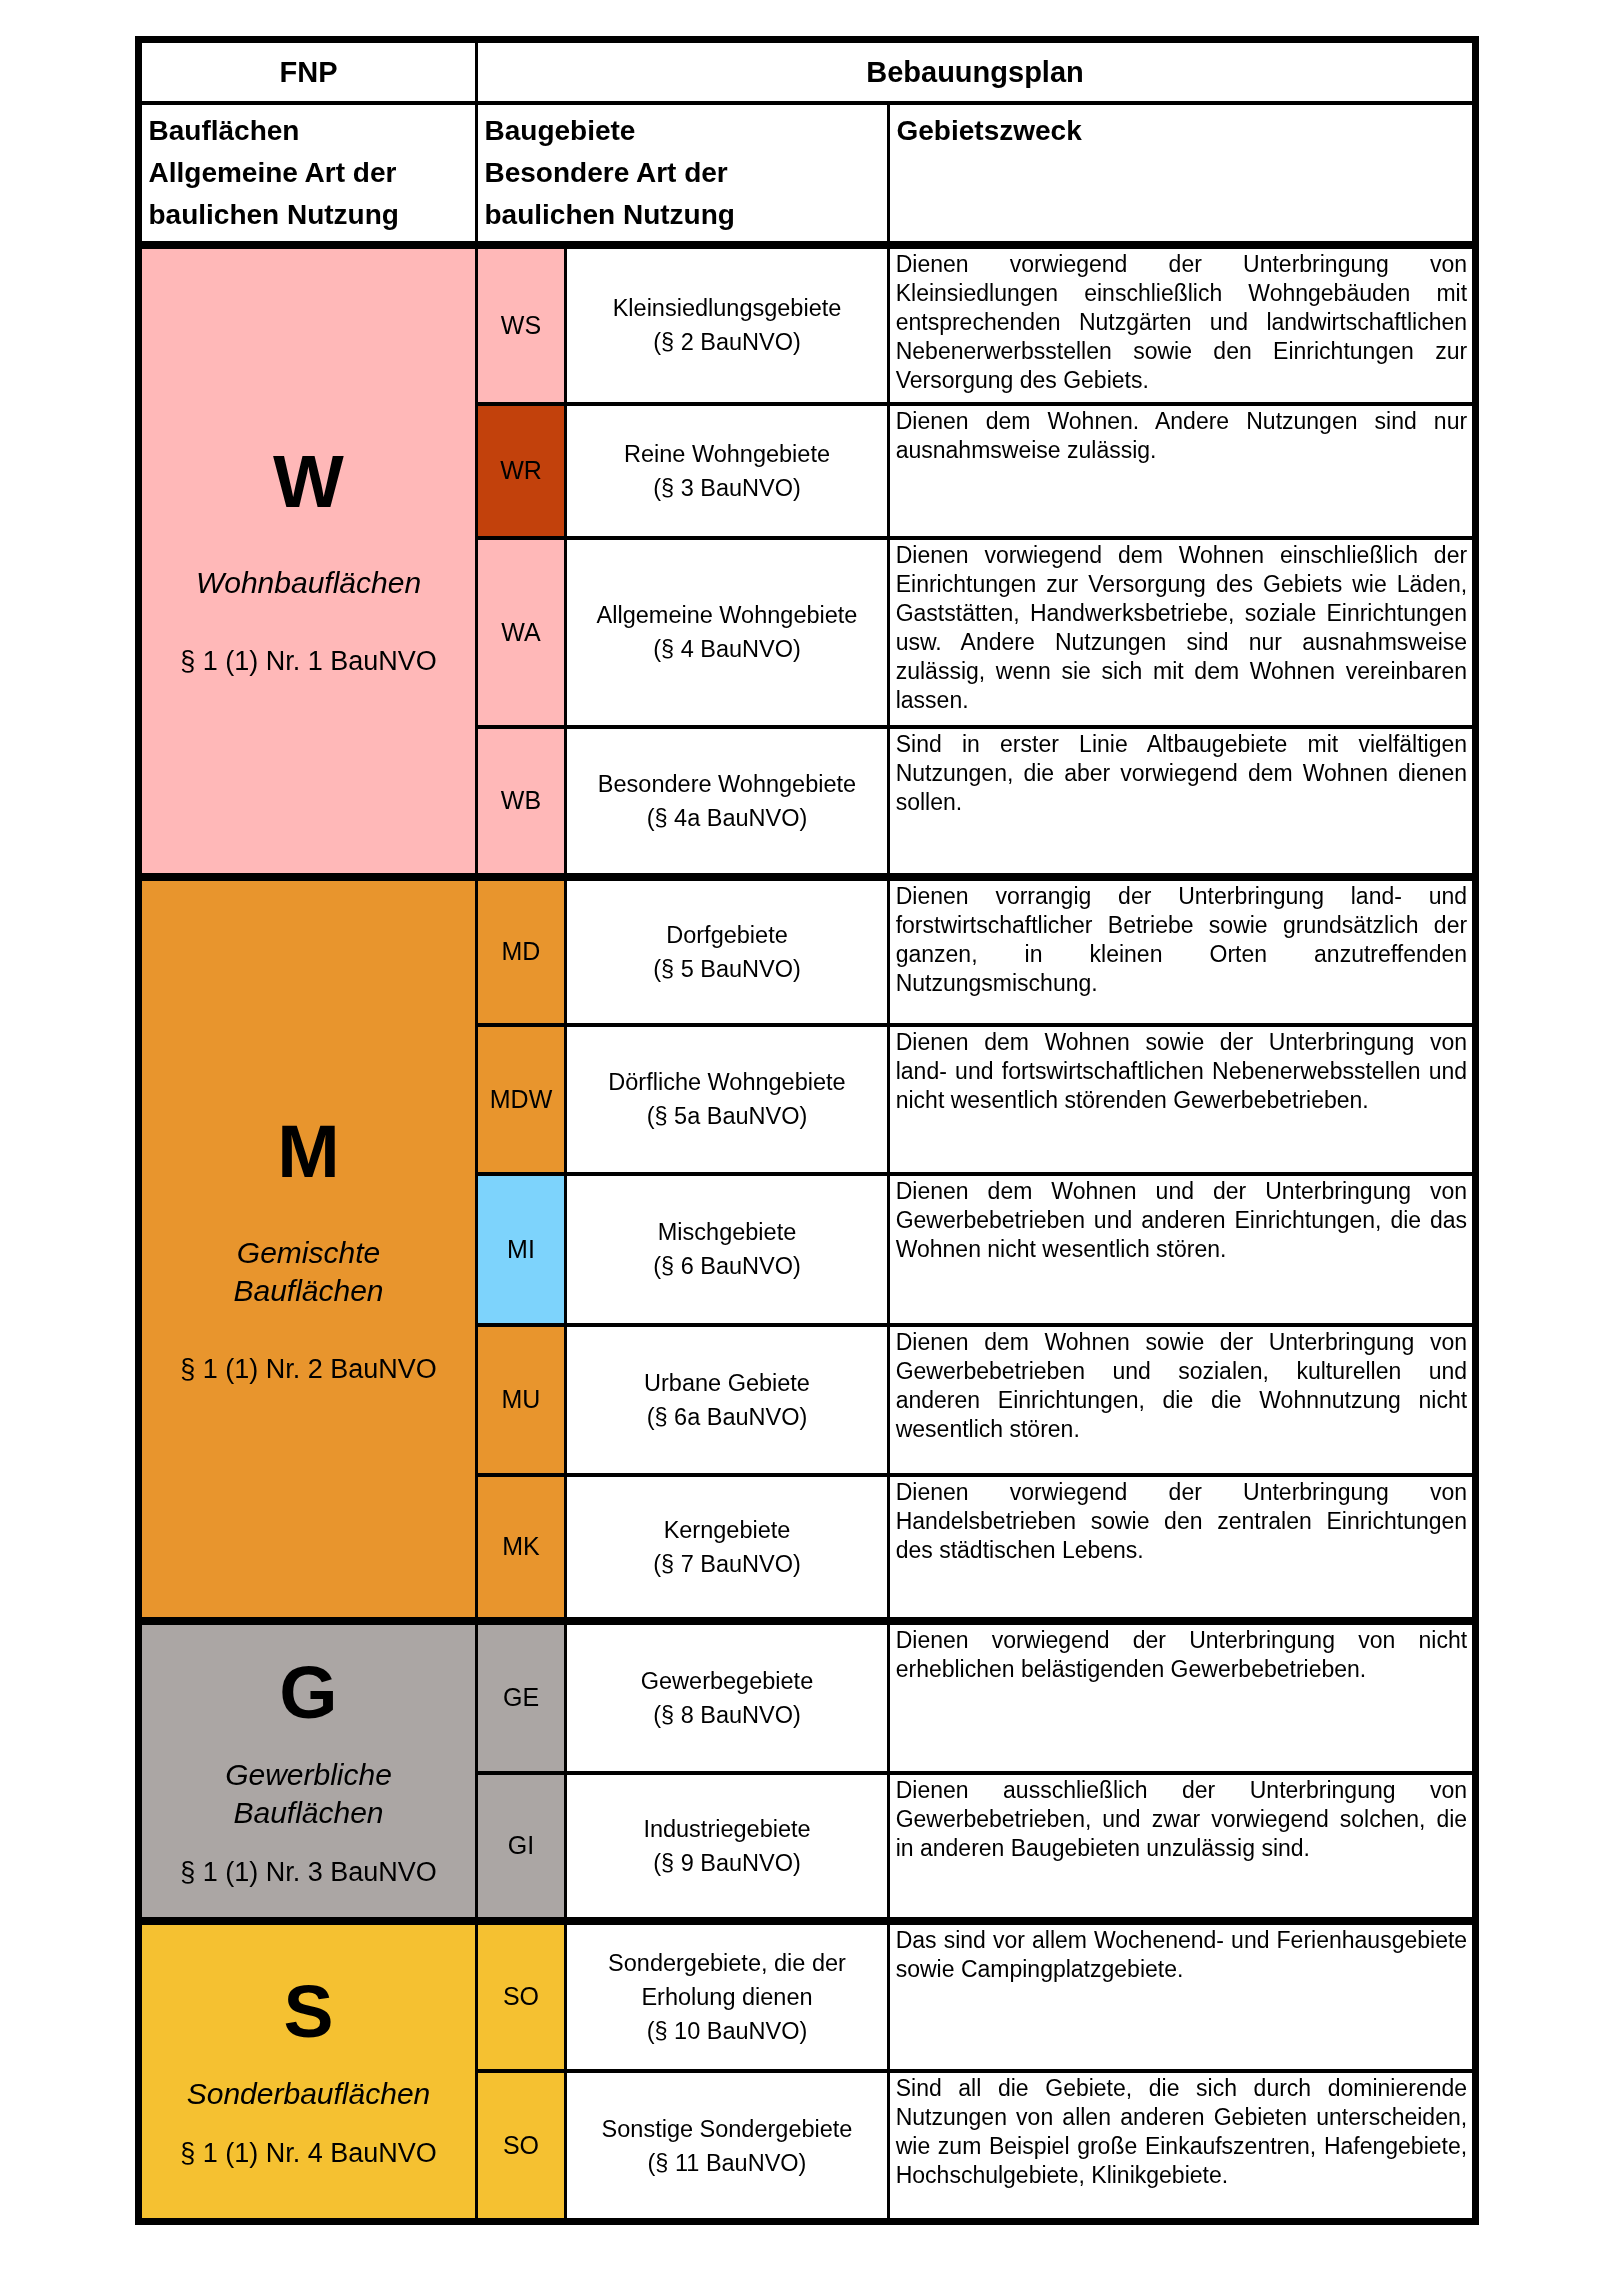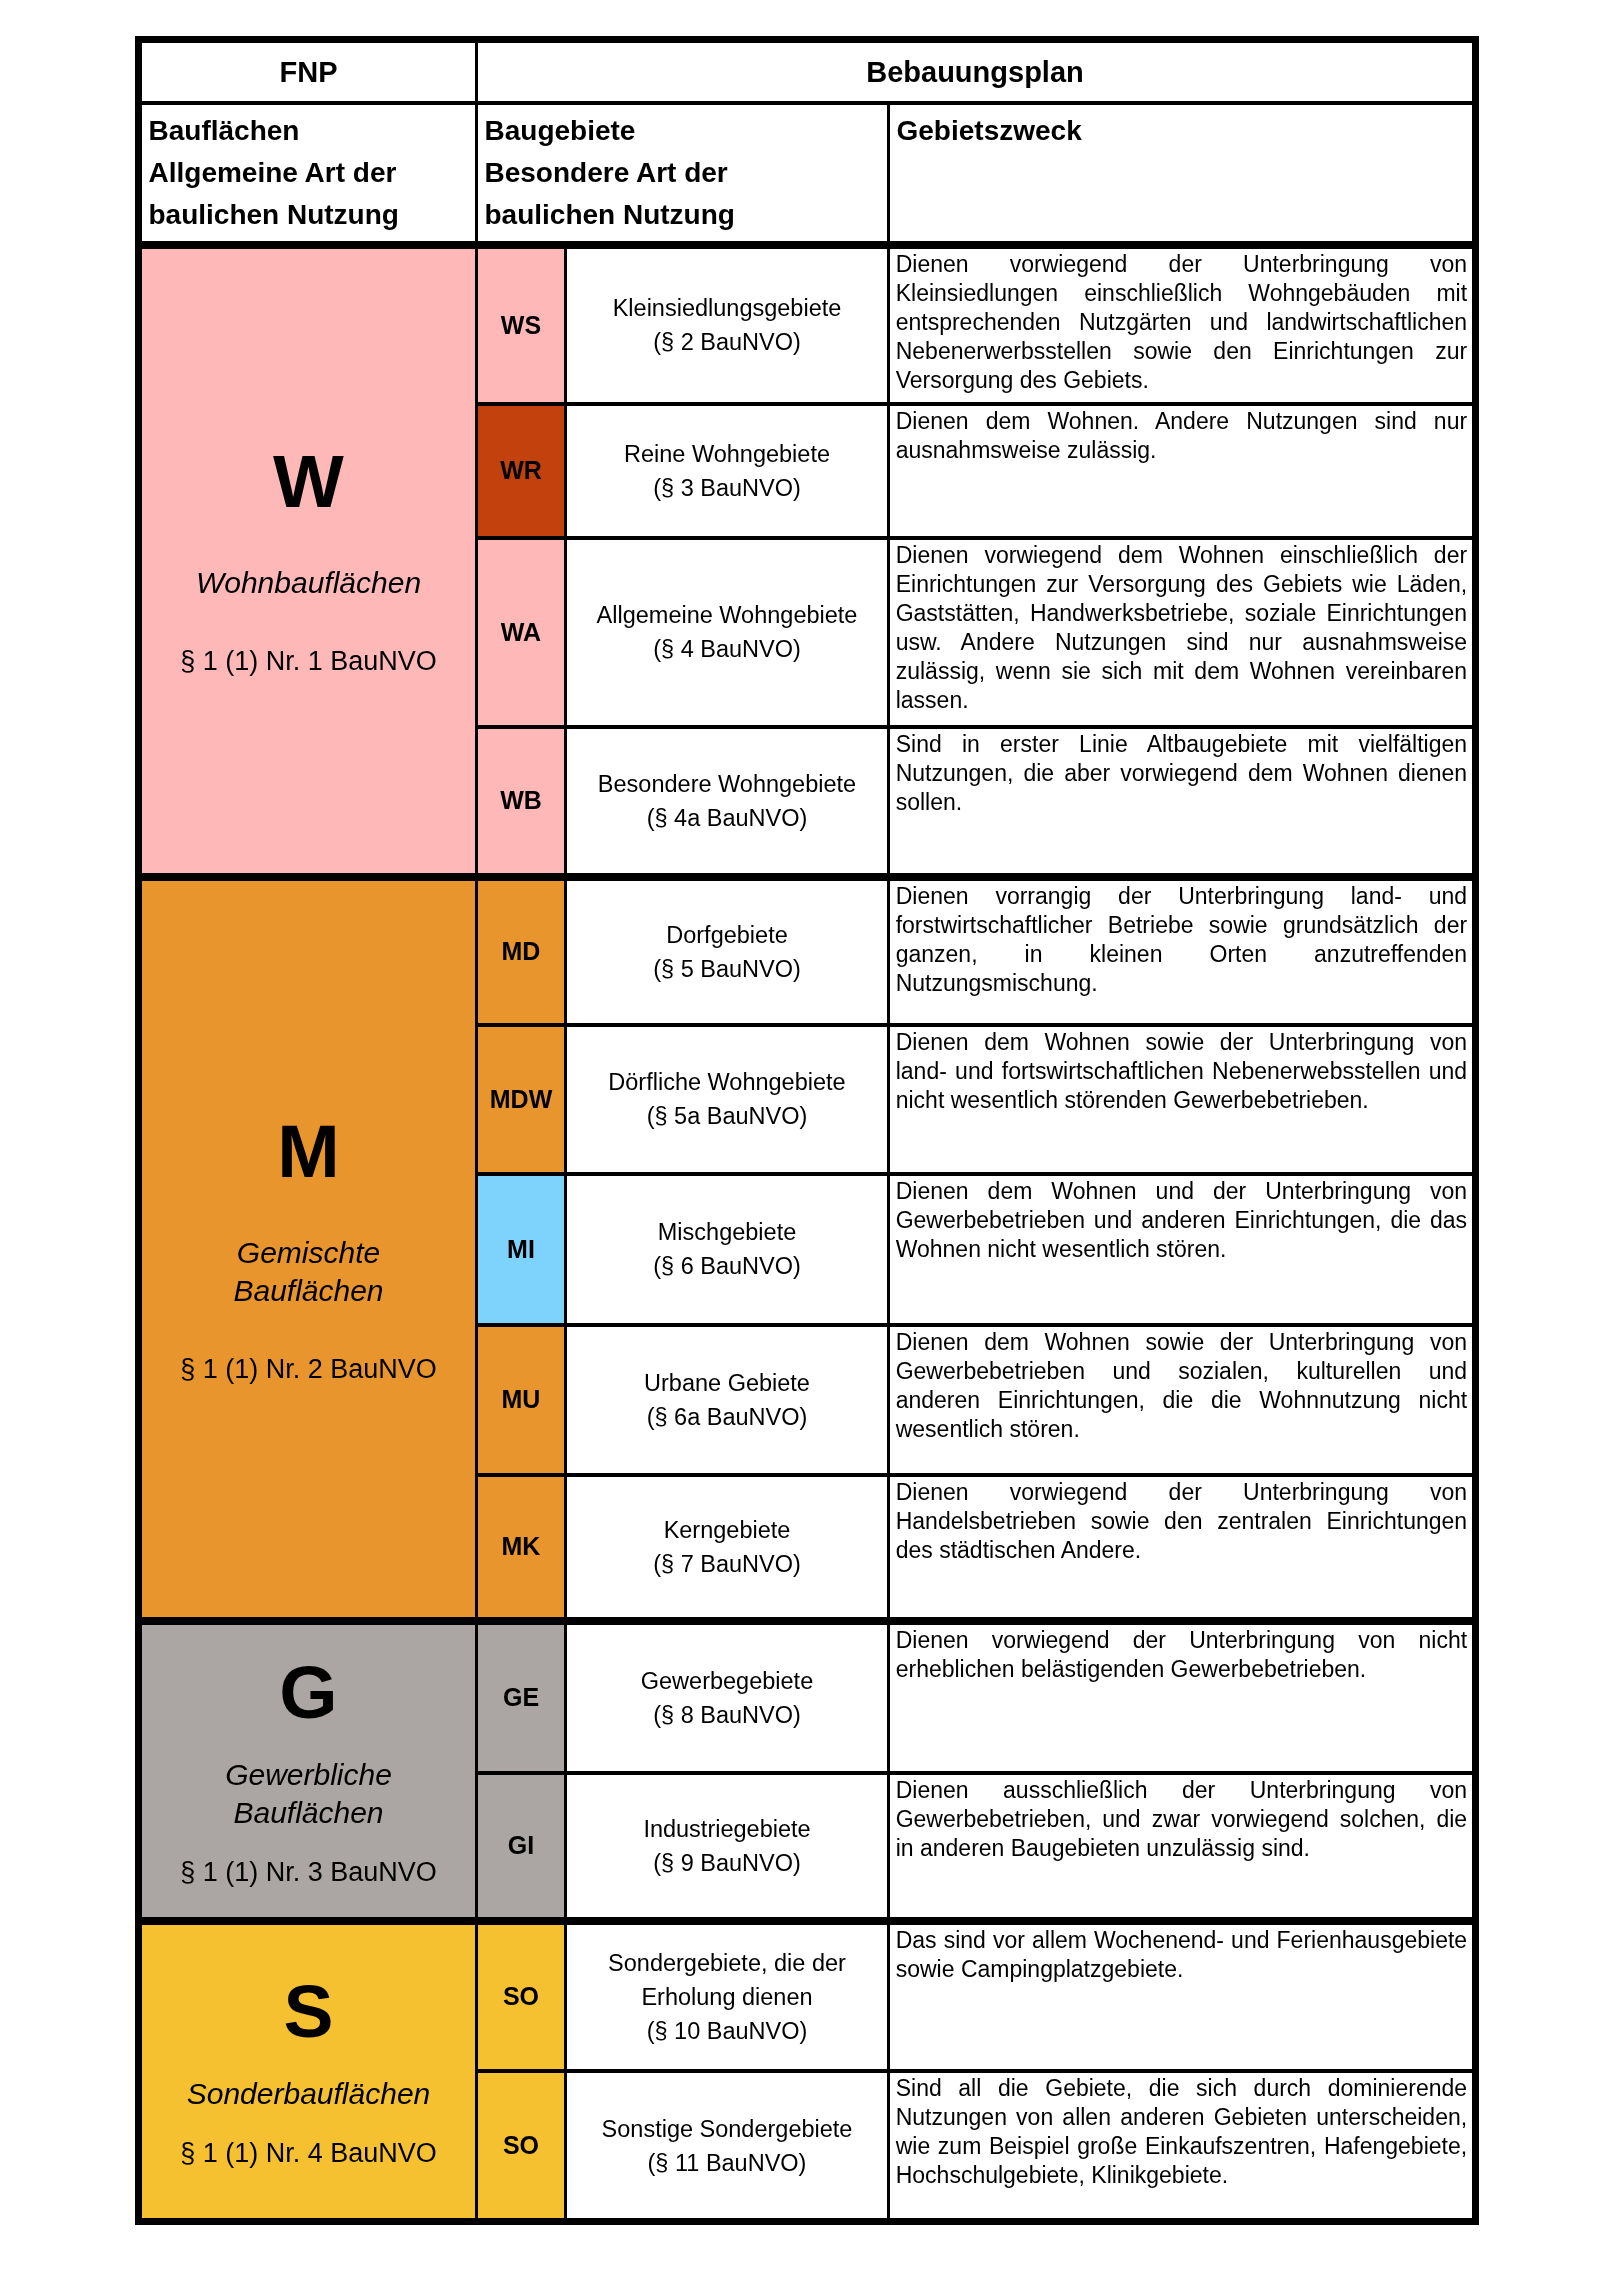--- a/index.html
+++ b/index.html
@@ -47,21 +47,21 @@
     display:flex;flex-direction:column;align-items:center;justify-content:center;
     gap:45px;
   }
   .sec-inner.tight{gap:26px;}
   .sec-letter{font-weight:bold;font-size:75px;line-height:1;}
   .sec-title{font-size:30px;line-height:38px;font-style:italic;}
   .sec-law{font-size:27px;line-height:1.1;}
   
   td.badge{
     text-align:center;vertical-align:middle;
-    font-weight:bold;font-size:25px;
+    font-weight:normal;font-size:25px;
   }
   
   td.area{
     background:#fff;
     text-align:center;vertical-align:middle;
     font-size:23.5px;line-height:34px;
     padding:3.2px 4.9px;
   }
   
   td.purpose{
@@ -159,21 +159,21 @@
   <tr style="height:150px">
     <td class="badge" style="background-color: rgb(232, 149, 45);">MU</td>
     <td class="area pre">Urbane Gebiete
 (§ 6a BauNVO)</td>
     <td class="purpose">Dienen dem Wohnen sowie der Unterbringung von Gewerbebetrieben und sozialen, kulturellen und anderen Einrichtungen, die die Wohnnutzung nicht wesentlich stören.</td>
   </tr>
   <tr style="height:146px">
     <td class="badge" style="background-color: rgb(232, 149, 45);">MK</td>
     <td class="area pre">Kerngebiete
 (§ 7 BauNVO)</td>
-    <td class="purpose">Dienen vorwiegend der Unterbringung von Handelsbetrieben sowie den zentralen Einrichtungen des städtischen Andere.</td>
+    <td class="purpose">Dienen vorwiegend der Unterbringung von Handelsbetrieben sowie den zentralen Einrichtungen des städtischen Lebens.</td>
   </tr>
 
   <tr class="sec-start" style="height:152px">
     <td class="seclabel" rowspan="2" style="background-color: rgb(171, 166, 164);">
       <div class="sec-inner tight">
         <div class="sec-letter">G</div>
         <div class="sec-title pre">Gewerbliche
 Bauflächen</div>
         <div class="sec-law">§ 1 (1) Nr. 3 BauNVO</div>
       </div>

